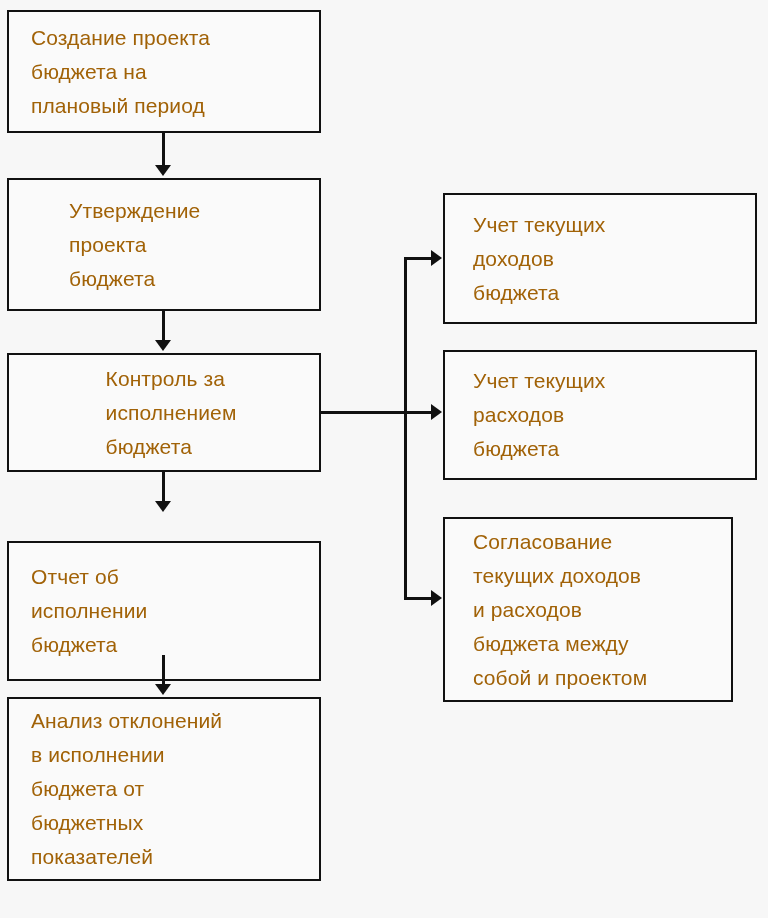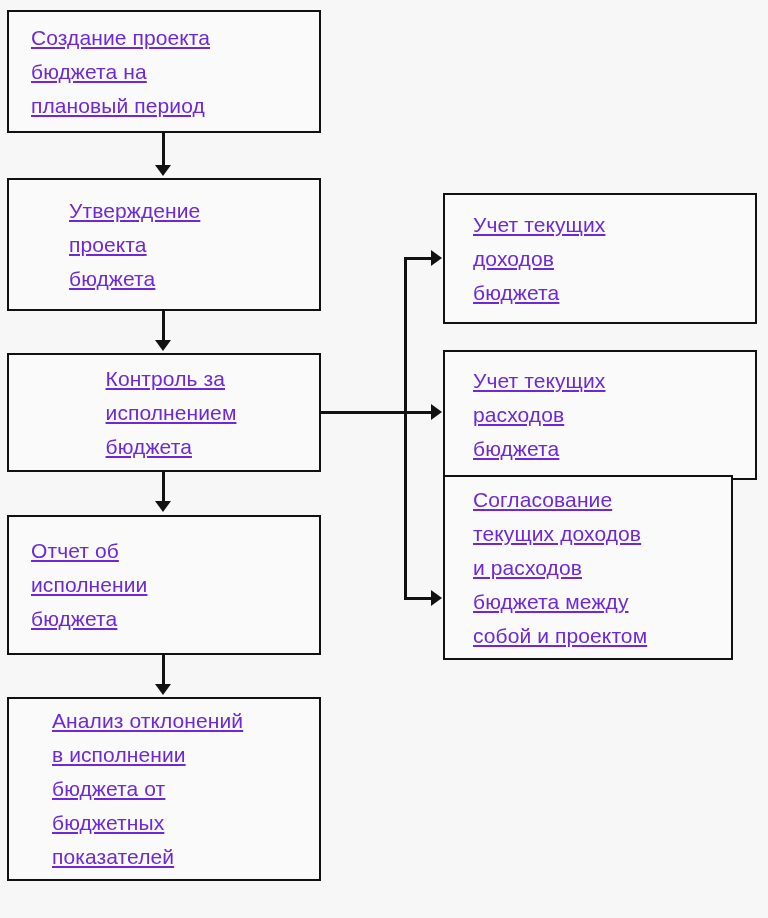--- a/index.html
+++ b/index.html
@@ -26,41 +26,40 @@
     border: 2px solid #111111;
     background: #fafafa;
     display: flex;
     align-items: center;
     justify-content: flex-start;
   }
   .node-label {
     display: block;
     font-size: 21px;
     line-height: 34px;
-    color: #6d28d9;
+    color: #a16207;
     letter-spacing: 0.1px;
     white-space: pre-line;
     padding-left: 22px;
     padding-right: 8px;
-    text-decoration: underline;
   }
   .node.left .node-label { padding-left: 22px; }
   .node.right .node-label { padding-left: 28px; }
 
   
   #node-create      { left: 7px;  top: 10px;  width: 314px; height: 123px; }
   #node-approve     { left: 7px;  top: 178px; width: 314px; height: 133px; padding-left: 38px; }
   #node-control     { left: 7px;  top: 353px; width: 314px; height: 119px; justify-content: center; }
-  #node-report      { left: 7px;  top: 515px; width: 314px; height: 140px; }
-  #node-analysis    { left: 7px;  top: 697px; width: 314px; height: 184px; padding-left: 21px; }
+  #node-report      { left: 7px;  top: 541px; width: 314px; height: 140px; }
+  #node-analysis    { left: 7px;  top: 697px; width: 314px; height: 184px; }
 
   
   #node-income      { left: 443px; top: 193px; width: 314px; height: 131px; }
   #node-expense     { left: 443px; top: 350px; width: 314px; height: 130px; }
-  #node-reconcile   { left: 443px; top: 475px; width: 290px; height: 185px; }
+  #node-reconcile   { left: 443px; top: 517px; width: 290px; height: 185px; }
 
   
   .conn {
     position: absolute;
     background: #111111;
   }
   .conn.v { width: 3px; }
   .conn.h { height: 3px; }
 
   

